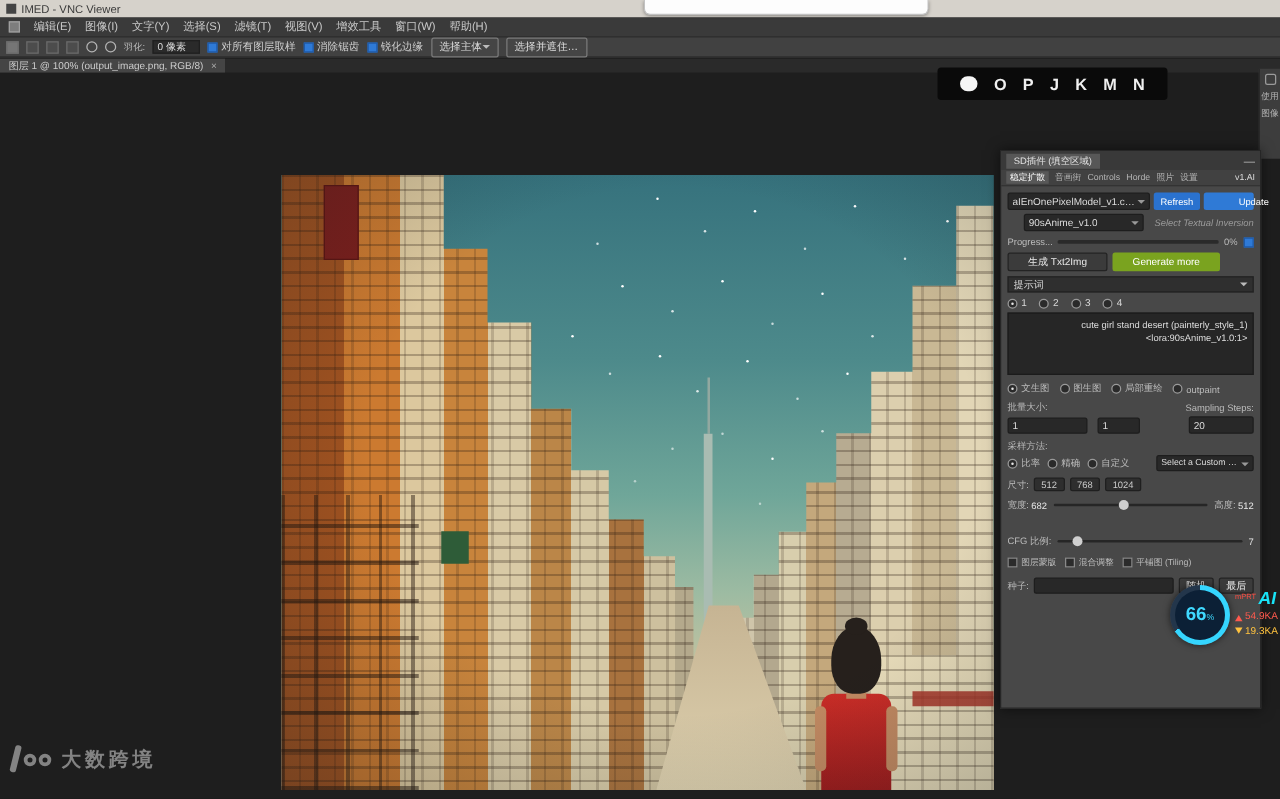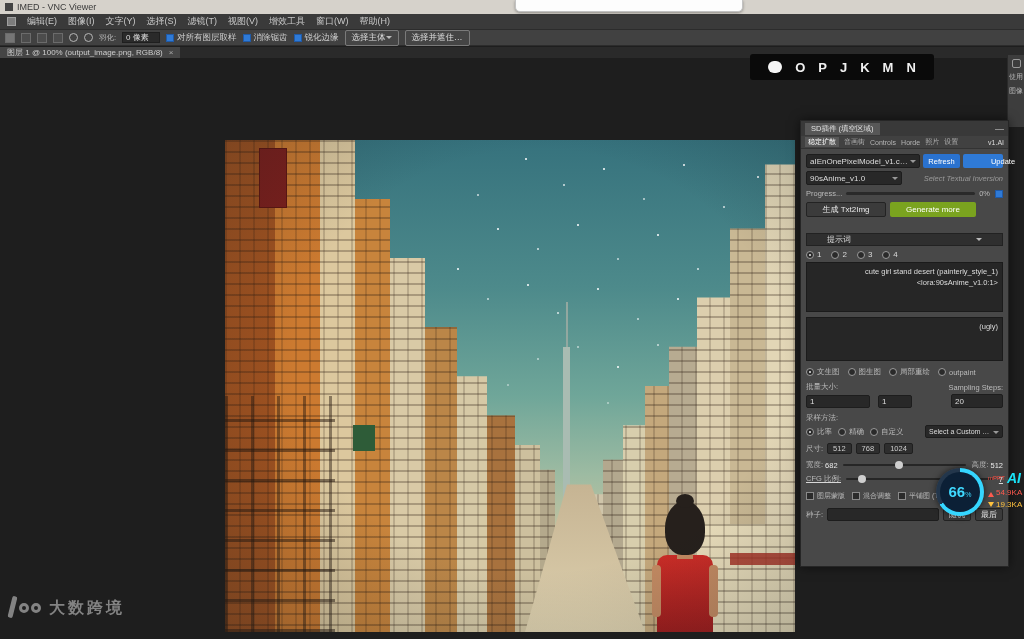--- a/index.html
+++ b/index.html
@@ -88,21 +88,21 @@
   .p-body { padding:4px 5px 0 5px; }
   .row { display:flex; align-items:center; }
   .select,.field { background:#282828; border:1px solid #1d1d1d; color:#ddd; display:flex; align-items:center; padding:0 3px; border-radius:2px; height:14px; overflow:hidden; white-space:nowrap; }
   .select::after { content:""; width:0; height:0; border:3px solid transparent; border-top-color:#999; margin-left:auto; margin-top:4px; flex:none; }
   .select .sv { overflow:hidden; text-overflow:ellipsis; white-space:nowrap; }
   .btn-blue { background:#2a72cf; color:#fff; border-radius:2px; display:flex; align-items:center; justify-content:center; font-size:7.5px; height:14px; }
   .btn-green { background:#7aa31f; color:#fff; border-radius:2px; display:flex; align-items:center; justify-content:center; font-size:8px; height:15px; }
   .btn-dark { background:#3b3b3b; border:1px solid #232323; color:#e8e8e8; border-radius:2px; display:flex; align-items:center; justify-content:center; font-size:8px; height:15px; }
   .lbl { color:#bbbbbb; font-size:7.5px; white-space:nowrap; }
   .ptrack { flex:1; height:3px; background:#2a2a2a; border-radius:2px; margin:0 4px; }
-  .p-sec { height:13px; background:#2f2f2f; border:1px solid #222; display:flex; align-items:center; justify-content:space-between; padding:0 20px; margin-top:16px; }
+  .p-sec { height:13px; background:#2f2f2f; border:1px solid #222; display:flex; align-items:center; justify-content:space-between; padding:0 4px; margin-top:4px; }
   .rd { width:8px; height:8px; border:1px solid #9a9a9a; border-radius:50%; background:#2a2a2a; position:relative; display:inline-block; flex:none; }
   .rd.on::after { content:""; position:absolute; inset:2px; border-radius:50%; background:#e8e8e8; }
   .rgrp { display:flex; align-items:center; gap:3px; white-space:nowrap; }
   .tbox { background:#262626; border:1px solid #1b1b1b; padding:3px 4px; font-size:7.5px; color:#ddd; white-space:pre-line; line-height:1.5; margin-top:3px; overflow:hidden;text-align:right; }
   .chip { height:11px; padding:0 5px; background:#2e2e2e; border:1px solid #1f1f1f; border-radius:2px; font-size:7.5px; color:#ccc; display:flex; align-items:center; }
   .slider { position:relative; height:2px; background:#262626; border-radius:1px; flex:1; margin:0 5px; }
   .slider .knob { position:absolute; top:-3px; width:8px; height:8px; border-radius:50%; background:#cfcfcf; }
   .it { font-style:italic; color:#9a9a9a; font-size:7.5px; }
 
   
@@ -243,21 +243,21 @@
       <span class="ver">v1.AI</span>
     </div>
     <div class="p-body">
       <div class="row" style="gap:3px; margin-top:1px;">
         <span class="select" style="flex:1;">
             <span class="sv">aIEnOnePixelModel_v1.ckpt [d…</span>
           </span>
         <span class="btn-blue" style="width:37px;">Refresh</span>
         <span class="btn-blue" style="width:37px; background:#2f7ad6;padding-left:40px;">Update</span>
       </div>
-      <div class="row" style="gap:0; margin-top:3px;">
+      <div class="row" style="gap:0; margin-top:3px;margin-left:13px;">
         <span class="select" style="width:96px;">
             <span class="sv">90sAnime_v1.0</span>
           </span>
         <span class="it" style="flex:1; text-align:right;">Select Textual Inversion</span>
       </div>
       <div class="row" style="margin-top:4px;">
         <span class="lbl">Progress...</span>
         <span class="ptrack"></span>
         <span class="lbl">0%</span>
         <span class="cb on" style="margin-left:5px;"></span>
@@ -283,21 +283,20 @@
             <span class="rd"></span>
             <span>3</span>
           </span>
         <span class="rgrp">
             <span class="rd"></span>
             <span>4</span>
           </span>
       </div>
       <div class="tbox" style="height:50px;">cute girl  stand  desert  (painterly_style_1)
 &lt;lora:90sAnime_v1.0:1&gt;</div>
-      <div class="tbox" style="height:44px; margin-top:5px;">(ugly)</div>
       <div class="row" style="gap:8px; margin-top:6px;">
         <span class="rgrp">
             <span class="rd on"></span>
             <span class="lbl">文生图</span>
           </span>
         <span class="rgrp">
             <span class="rd"></span>
             <span class="lbl">图生图</span>
           </span>
         <span class="rgrp">
@@ -346,21 +345,21 @@
       </div>
       <div class="row" style="margin-top:6px;">
         <span class="lbl">宽度:</span>
         <span class="lbl" style="color:#e8e8e8; margin-left:2px;">682</span>
         <span class="slider">
             <span class="knob" style="left:42%;"></span>
           </span>
         <span class="lbl">高度:</span>
         <span class="lbl" style="color:#e8e8e8; margin-left:2px;">512</span>
       </div>
-      <div class="row" style="margin-top:4px;text-decoration:underline;">
+      <div class="row" style="margin-top:19px;">
         <span class="lbl">CFG 比例:</span>
         <span class="slider">
             <span class="knob" style="left:8%;"></span>
           </span>
         <span class="lbl" style="color:#e8e8e8;">7</span>
       </div>
       <div class="row" style="gap:7px; margin-top:7px;">
         <span class="rgrp">
             <span class="cb"></span>
             <span class="lbl" style="font-size:7px;">图层蒙版</span>

